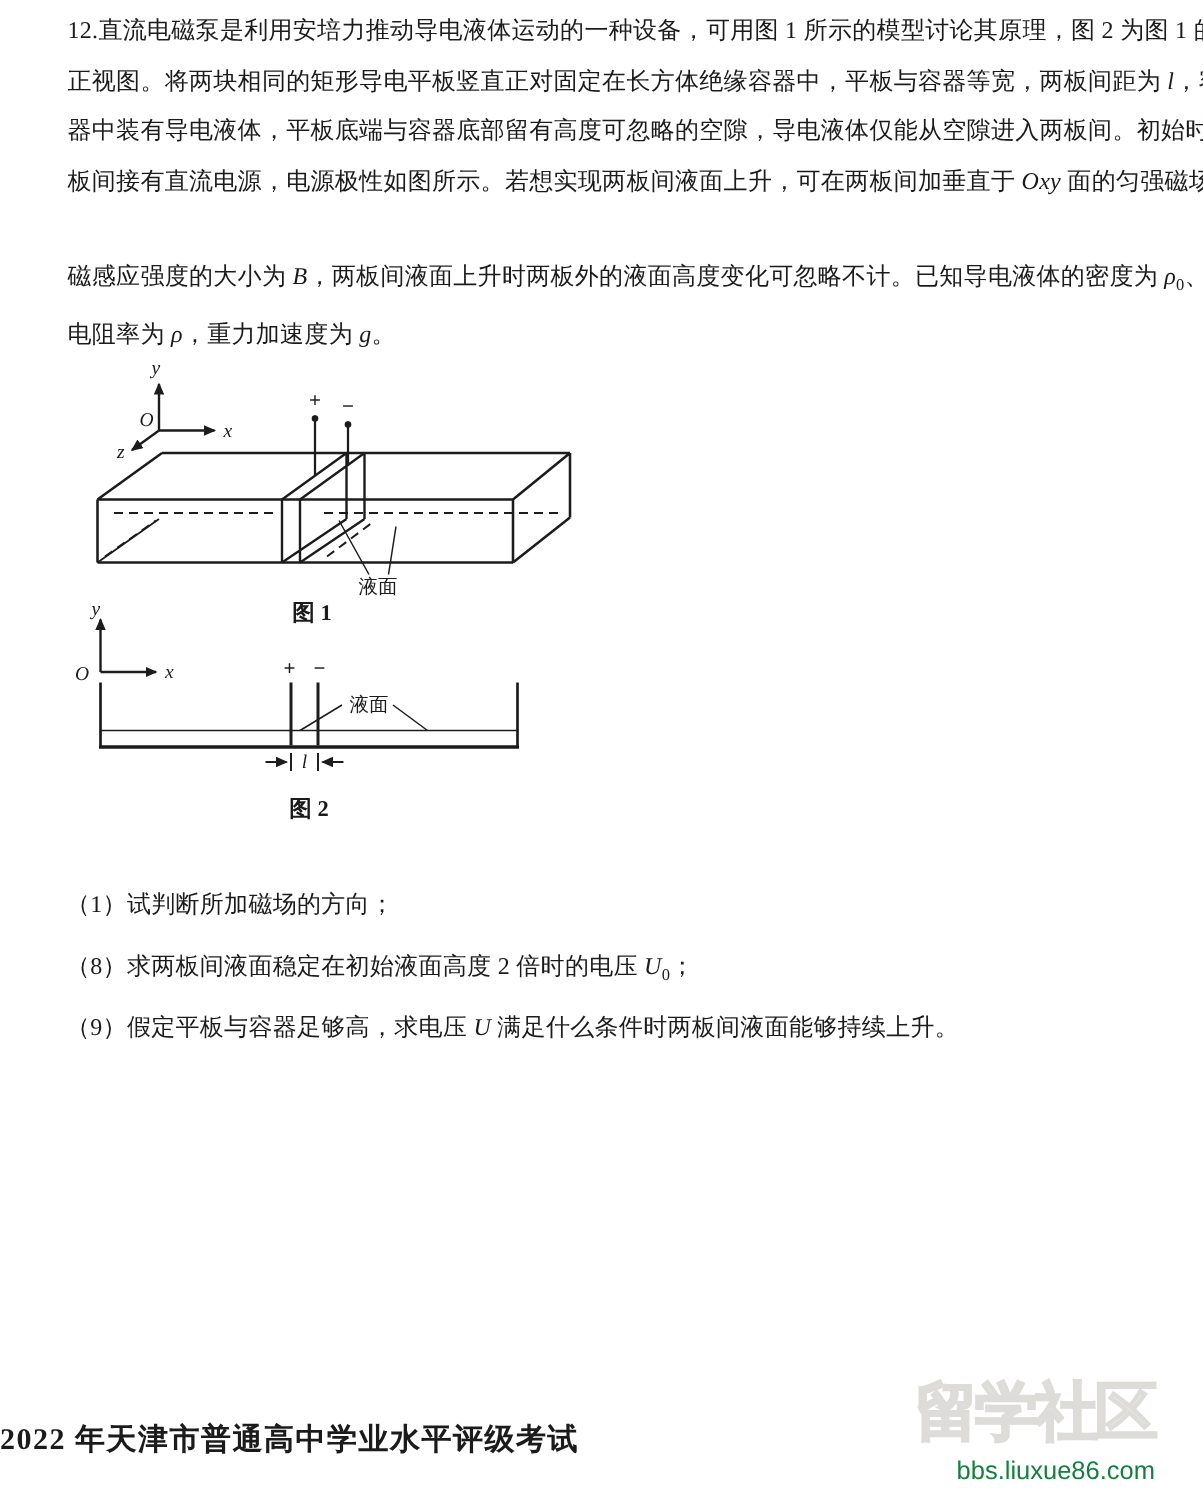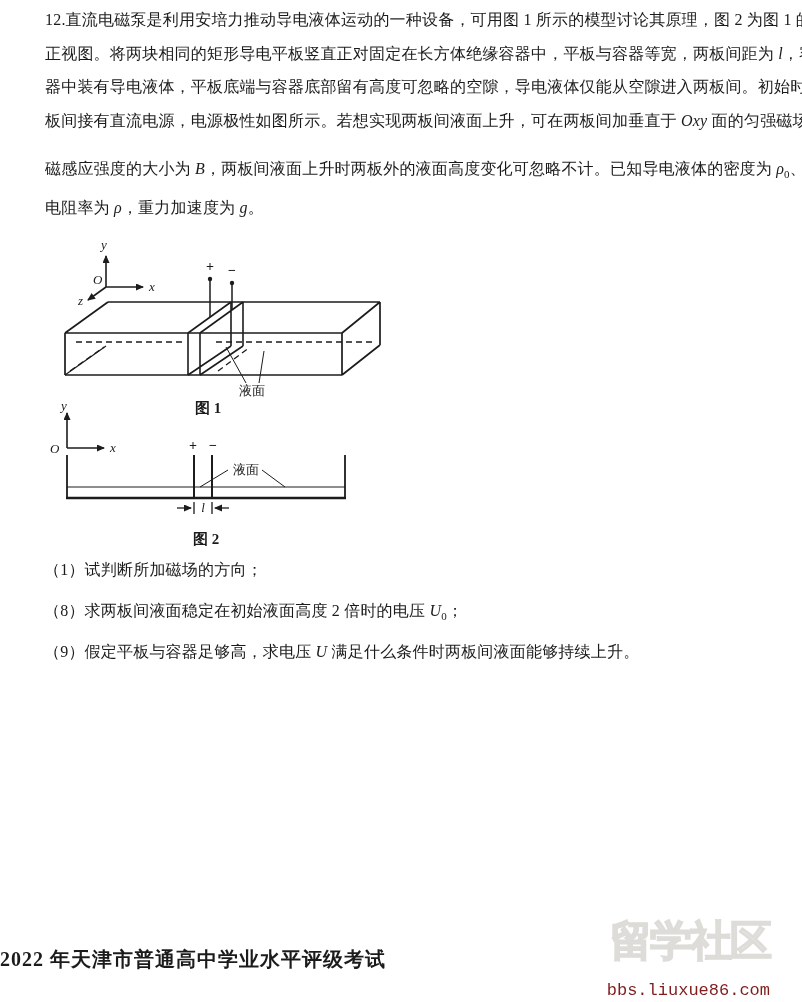--- a/index.html
+++ b/index.html
@@ -3,26 +3,26 @@
 <meta charset="utf-8">
 <style>
   html,body{margin:0;padding:0;background:#ffffff;}
   .page{
     position:relative;width:802px;height:1002px;background:#ffffff;overflow:hidden;
     font-family:"Liberation Serif","DejaVu Serif",serif;color:#1b1b1b;
   }
   
   .para{position:absolute;left:45px;top:10px;width:718px;font-size:16px;}
   .p-line{height:33.5px;white-space:nowrap;letter-spacing:0.2px;}
-  .p-line:nth-child(5){margin-top:15px;}
+  .p-line:nth-child(5){margin-top:30px;}
   .p-line:nth-child(6){margin-top:5px;}
   .it{font-style:italic;font-family:"Liberation Serif",serif;}
   sub{font-size:11px;line-height:0;}
   
-  .questions{position:absolute;left:44px;top:560px;width:718px;font-size:16px;}
+  .questions{position:absolute;left:44px;top:593px;width:718px;font-size:16px;}
   .q-line{height:41px;white-space:nowrap;letter-spacing:0.2px;}
   
   .fig1{position:absolute;left:40px;top:225px;}
   .fig2{position:absolute;left:40px;top:400px;}
   svg text{fill:#1b1b1b;font-family:"Liberation Serif","DejaVu Serif",serif;}
   .svgit{font-style:italic;font-size:13px;}
   .sgn{font-size:14px;font-weight:bold;text-anchor:middle;}
   .cjk{font-size:13px;}
   .cap{font-size:15px;font-weight:bold;text-anchor:middle;}
   .ln{stroke:#1c1c1c;fill:none;}
@@ -30,21 +30,21 @@
   .footer-title{
     position:absolute;left:0;top:946px;width:752px;text-align:left;
     font-size:20px;font-weight:bold;letter-spacing:1px;
   }
   
   .watermark{position:absolute;left:568px;top:920px;width:202px;text-align:right;line-height:1;}
   .wm-big{
     font-size:42px;font-weight:bold;letter-spacing:-2px;color:#eceae6;
     -webkit-text-stroke:1.5px #dddcd8;font-family:"Liberation Sans",sans-serif;
   }
-  .wm-url{font-size:17px;color:#7f1d1d;font-family:Liberation Mono, monospace;margin-top:20px;}
+  .wm-url{font-size:17px;color:#15803d;font-family:Liberation Sans, sans-serif;margin-top:10px;}
 </style>
 </head>
 <body>
 
 <div class="page">
 
   <div class="para" id="problem-lines">
       <div class="p-line"><span>12.直流电磁泵是利用安培力推动导电液体运动的一种设备，可用图 1 所示的模型讨论其原理，图 2 为图 1 的</span></div>
       <div class="p-line"><span>正视图。将两块相同的矩形导电平板竖直正对固定在长方体绝缘容器中，平板与容器等宽，两板间距为 </span><span class="it">l</span><span>，容</span></div>
       <div class="p-line"><span>器中装有导电液体，平板底端与容器底部留有高度可忽略的空隙，导电液体仅能从空隙进入两板间。初始时两</span></div>

